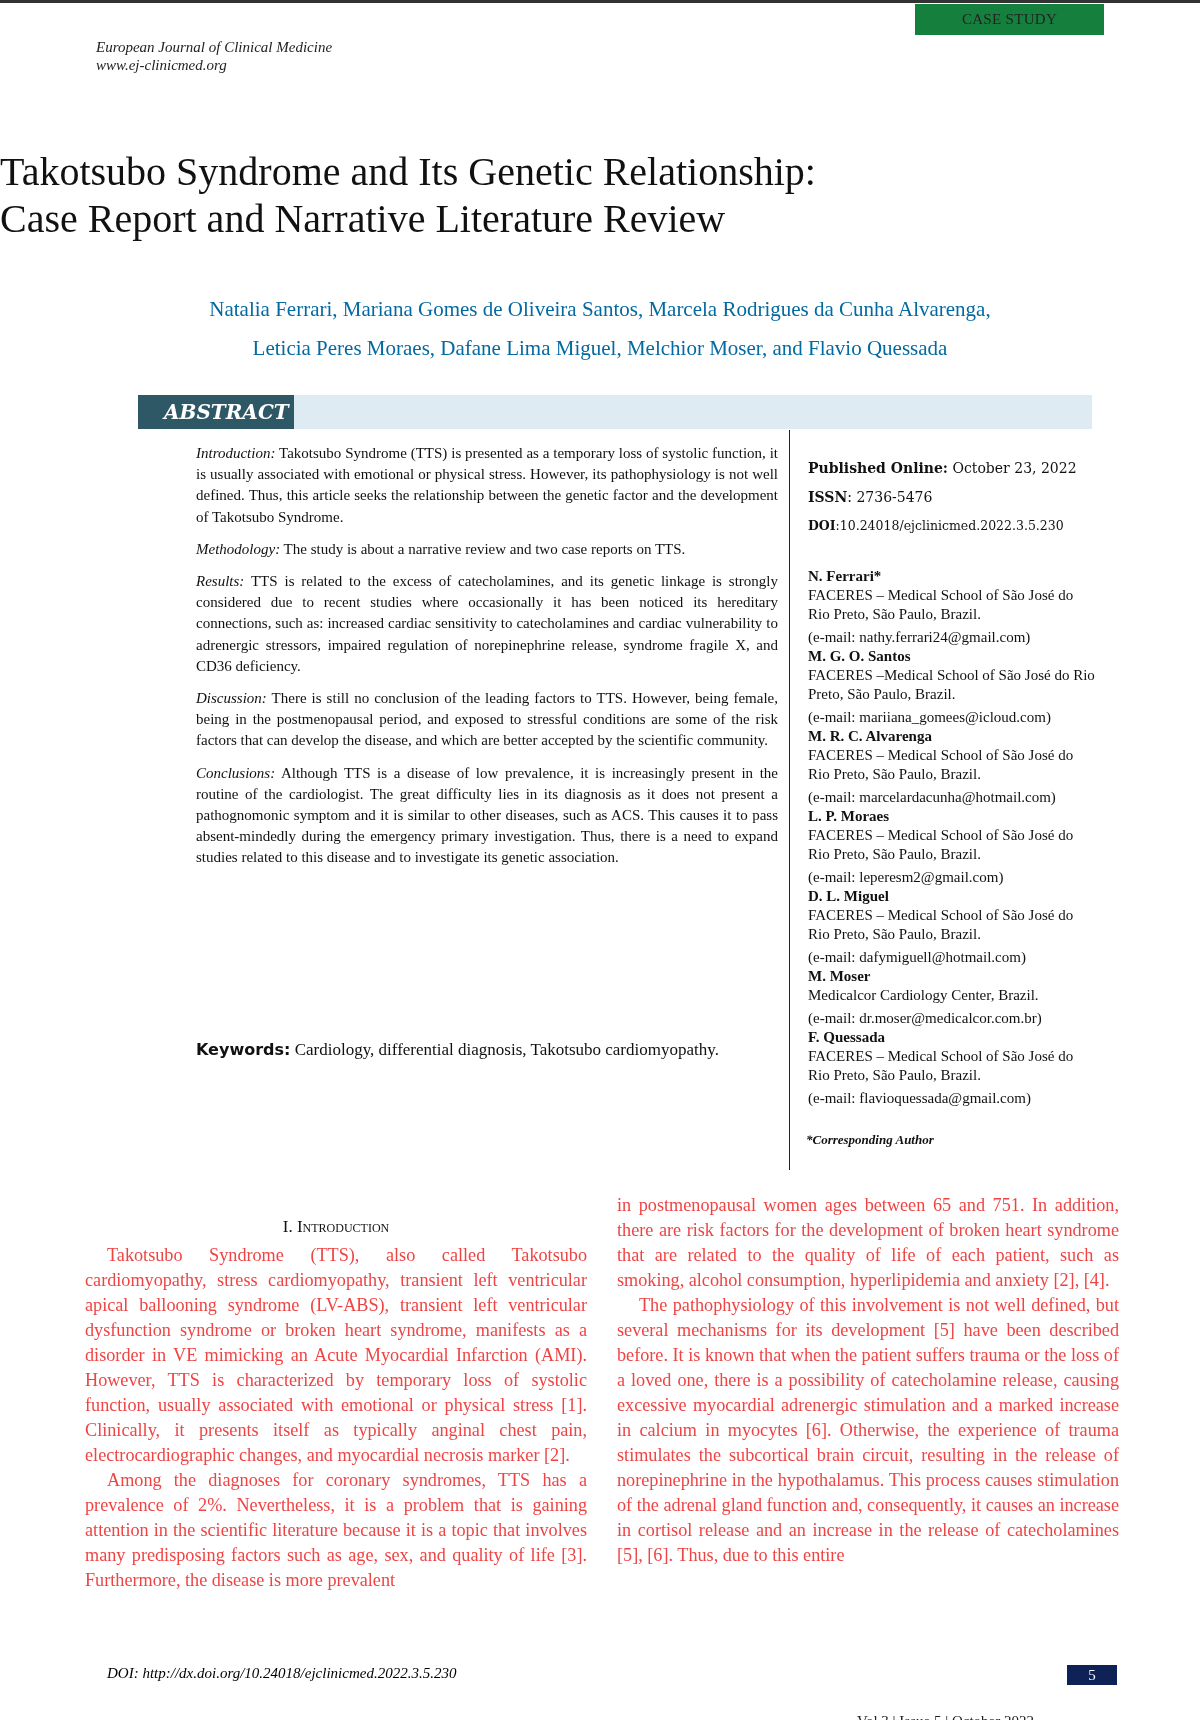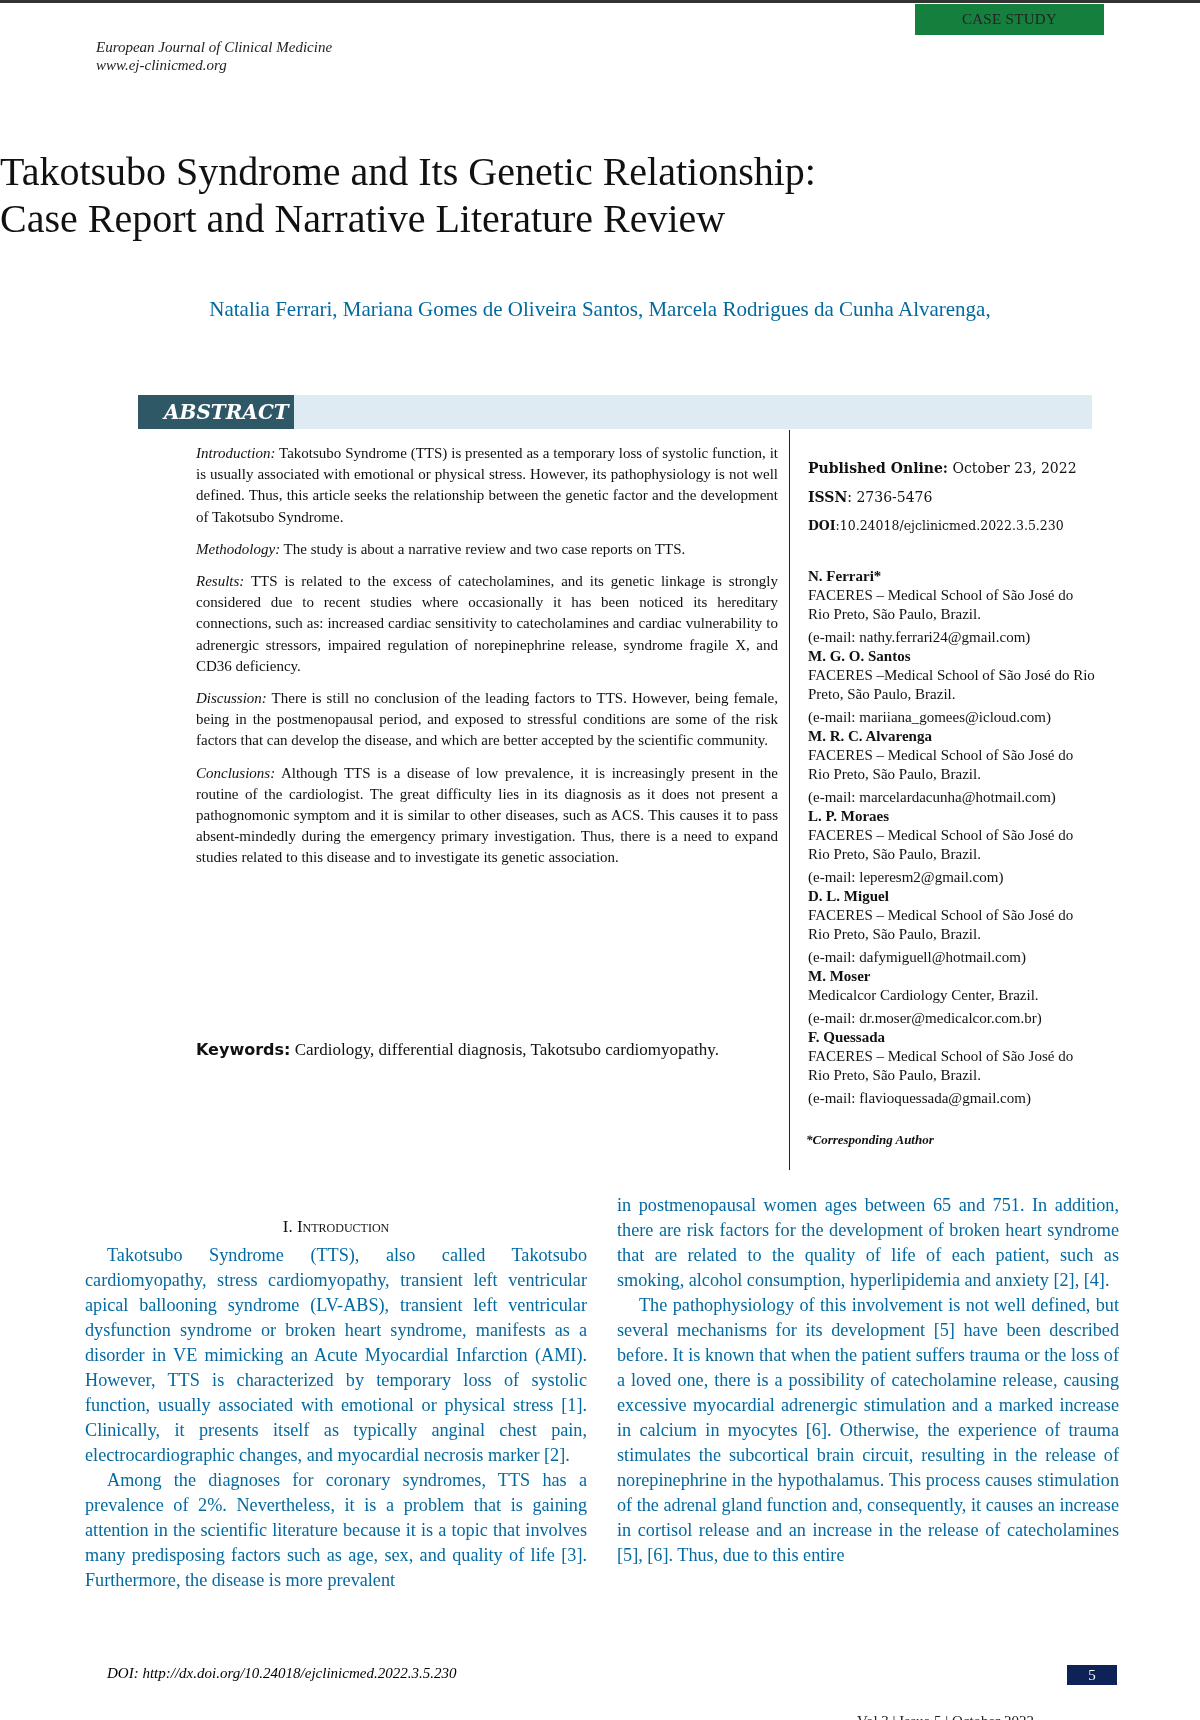--- a/index.html
+++ b/index.html
@@ -19,21 +19,21 @@
   .keywords .kw-label { font-family:"DejaVu Sans", sans-serif; font-weight:bold; font-size:16px; }
   .meta { position:absolute; left:808px; top:460px; font-family:"DejaVu Serif", serif; font-size:14px; color:#111; }
   .meta .row { height:29px; }
   .meta .row.doi { font-size:12.5px; }
   .meta b { font-weight:bold; }
   .affils { position:absolute; left:808px; top:567px; width:290px; font-size:15px; line-height:19px; }
   .aff { margin-bottom:0; }
   .aff .name { font-weight:bold; }
   .aff .email { margin-top:4px; }
   .corr { position:absolute; left:806px; top:1132px; font-size:13px; font-weight:bold; font-style:italic; }
-  .col { position:absolute; width:502px; font-size:18.2px; line-height:25px; text-align:justify; color:#0369a1; }
+  .col { position:absolute; width:502px; font-size:18.2px; line-height:25px; text-align:justify; color:#ef4444; }
   .col p { margin:0; }
   .col p.ind { text-indent:22px; }
   .col-left { left:85px; top:1243px; }
   .col-right { left:617px; top:1193px; }
   .sec-head { position:absolute; left:85px; top:1216px; width:502px; text-align:center; font-size:17px; line-height:22px; font-variant:small-caps; }
   .footer-doi { position:absolute; left:107px; top:1665px; font-style:italic; font-size:15px; color:#000000;font-family:Liberation Serif, serif; }
   .footer-vol { position:absolute; left:857px; top:1665px; font-size:15px; color:#222;margin-top:48px; }
   .page-num { position:absolute; left:1067px; top:1665px; width:50px; height:20px; background:#0f2257; color:#fff; font-size:15px; display:flex; align-items:center; justify-content:center; }
 </style>
 </head>
@@ -46,20 +46,21 @@
   <div>www.ej-clinicmed.org</div>
 </div>
 
 <div class="title">
   <div>Takotsubo Syndrome and Its Genetic Relationship:</div>
   <div>Case Report and Narrative Literature Review</div>
 </div>
 
 <div class="authors">
   <div>Natalia Ferrari, Mariana Gomes de Oliveira Santos, Marcela Rodrigues da Cunha Alvarenga,</div>
+  <div>Leticia Peres Moraes, Dafane Lima Miguel, Melchior Moser, and Flavio Quessada</div>
 </div>
 
 <div class="abs-band"></div>
 <div class="abs-label">ABSTRACT</div>
 <div class="divider"></div>
 
 <div class="abstract">
   <p><span class="lbl">Introduction:</span><span> Takotsubo Syndrome (TTS) is presented as a temporary loss of systolic function, it is usually associated with emotional or physical stress. However, its pathophysiology is not well defined. Thus, this article seeks the relationship between the genetic factor and the development of Takotsubo Syndrome.</span></p>
   <p><span class="lbl">Methodology:</span><span> The study is about a narrative review and two case reports on TTS.</span></p>
   <p><span class="lbl">Results:</span><span> TTS is related to the excess of catecholamines, and its genetic linkage is strongly considered due to recent studies where occasionally it has been noticed its hereditary connections, such as: increased cardiac sensitivity to catecholamines and cardiac vulnerability to adrenergic stressors, impaired regulation of norepinephrine release, syndrome fragile X, and CD36 deficiency.</span></p>

